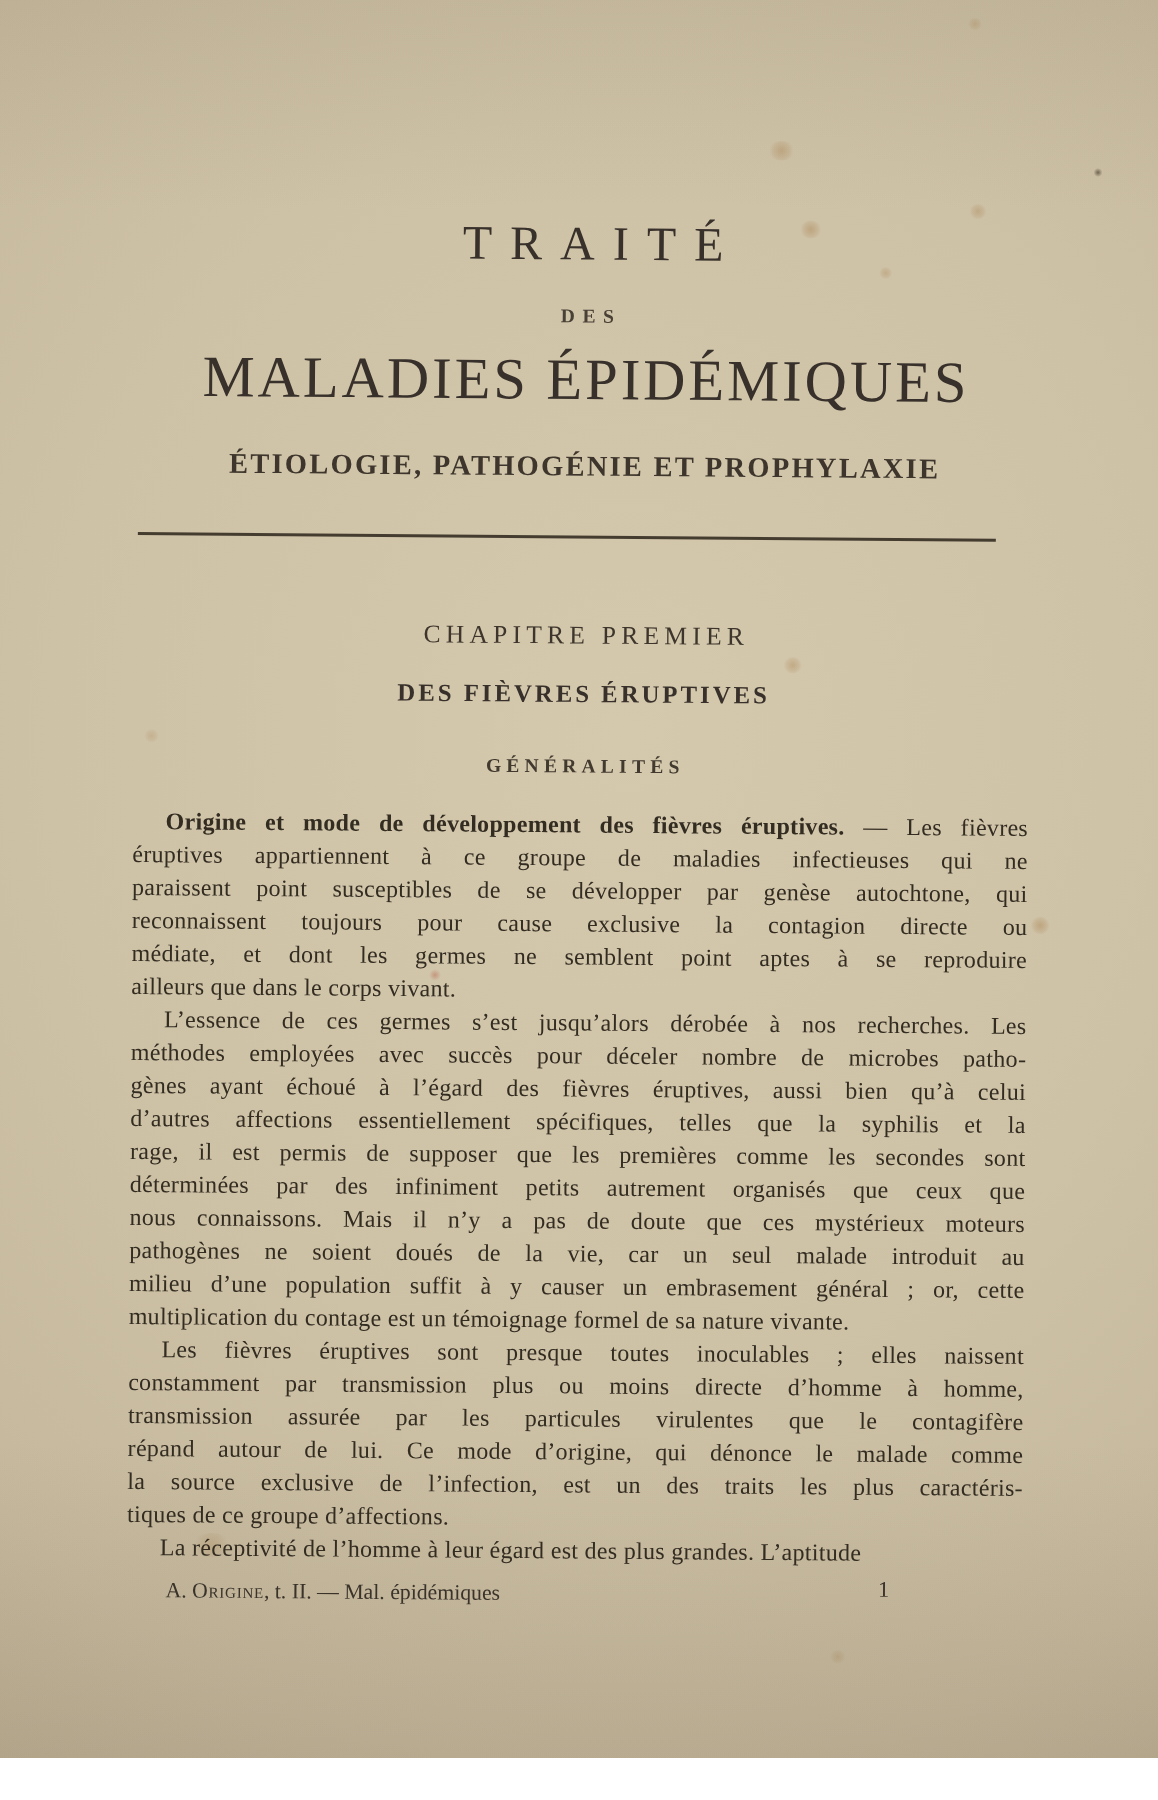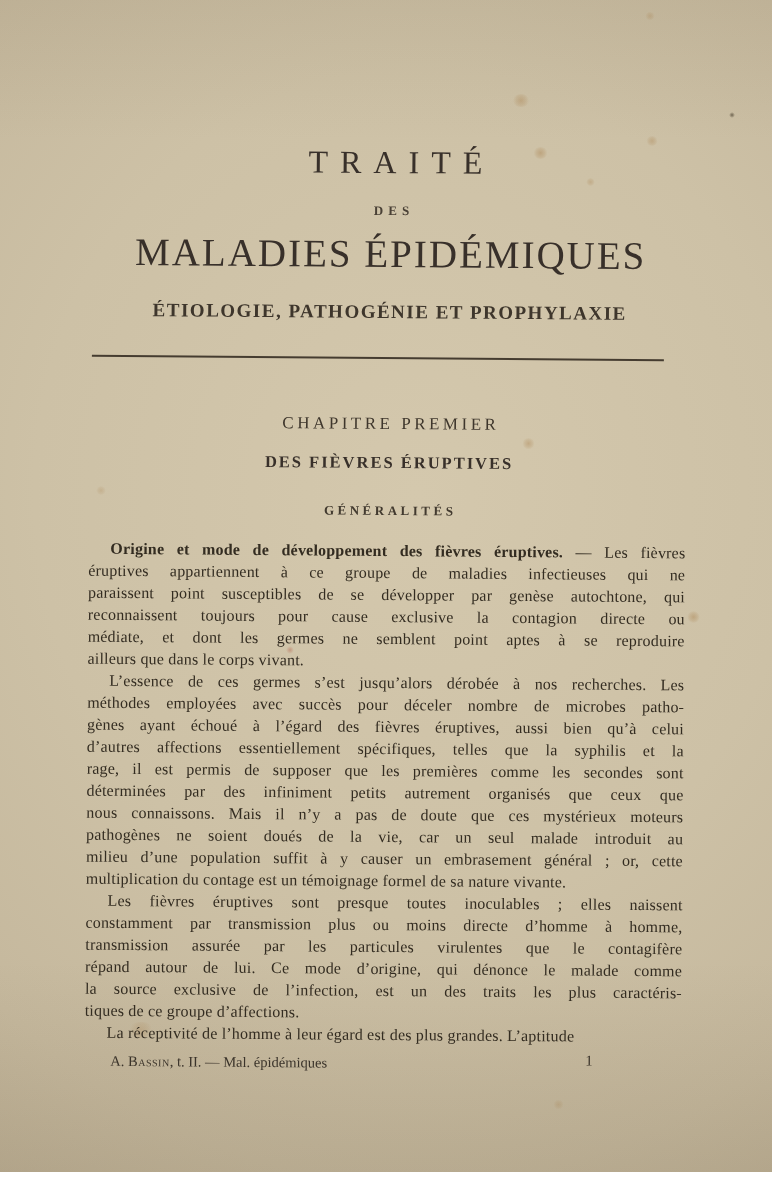--- a/index.html
+++ b/index.html
@@ -112,17 +112,17 @@
           <div class="line">transmission assurée par les particules virulentes que le contagifère</div>
           <div class="line">répand autour de lui. Ce mode d’origine, qui dénonce le malade comme</div>
           <div class="line">la source exclusive de l’infection, est un des traits les plus caractéris-</div>
           <div class="line end">tiques de ce groupe d’affections.</div>
         </div>
         <div>
           <div class="line first end">La réceptivité de l’homme à leur égard est des plus grandes. L’aptitude</div>
         </div>
       </div>
 
-    <div class="sig"><span>A. </span><span class="sc">Bassin</span><span>, t. II. — Mal. épidémiques</span></div>
+    <div class="sig"><span>A. </span><span class="sc">Origine</span><span>, t. II. — Mal. épidémiques</span></div>
     <div class="pagenum">1</div>
   </div>
 
 </div>
 
 </body></html>

